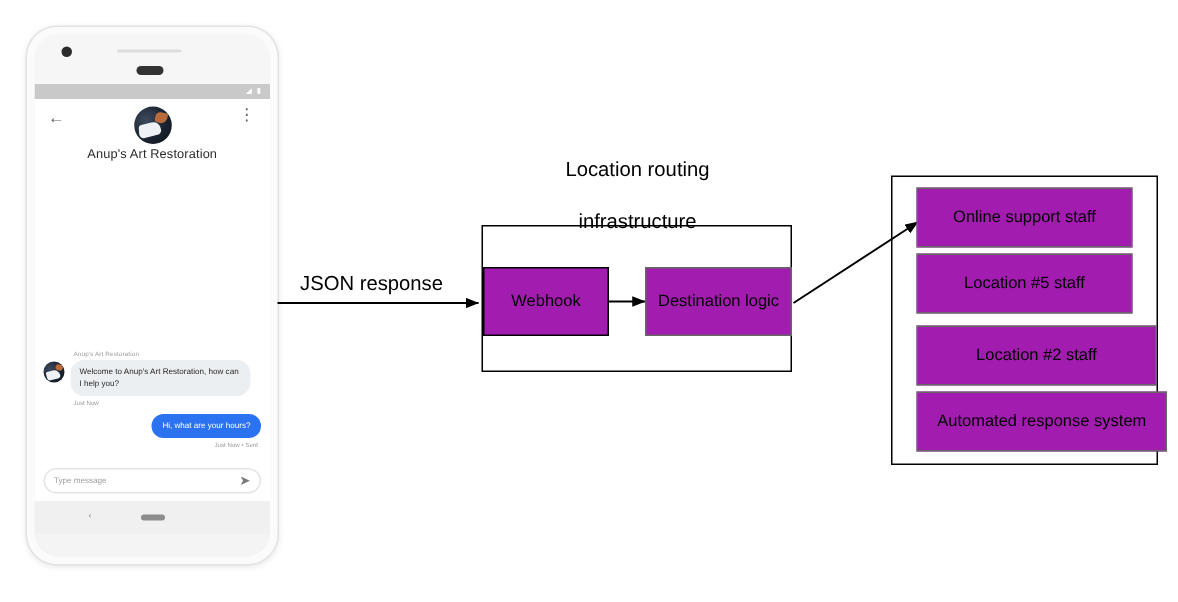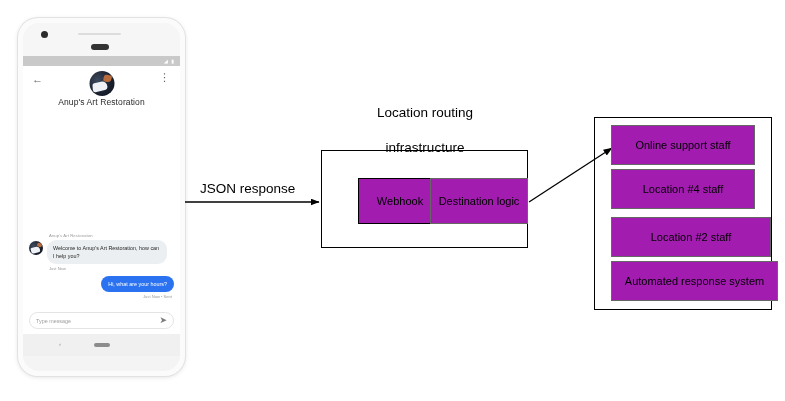--- a/index.html
+++ b/index.html
@@ -286,21 +286,20 @@
     align-items: center;
     justify-content: center;
     text-align: left;
     font-size: 11px;
     line-height: 16px;
     color: #000000;
   }
   .box-dark {
     border-color: #000000;
     border-width: 1.4px;
-    margin-left: 36px;
   }
   .outer-box {
     position: absolute;
     box-sizing: border-box;
     background: transparent;
     border: 1.4px solid #000000;
   }
   svg.arrows {
     position: absolute;
     left: 0; top: 0;
@@ -391,19 +390,19 @@
 
   <div class="box box-dark" style="left:322px; top:178px; width:84px; height:46px;">Webhook</div>
 
   <div class="box" style="left:430px; top:178px; width:98px; height:46px; padding:16px 6px;">Destination logic</div>
 
 
   <div class="outer-box" style="left:594px; top:117px; width:178px; height:193px;"></div>
 
   <div class="box" style="left:611px; top:125px; width:144px; height:40px; padding:0 5px;">Online support staff</div>
 
-  <div class="box" style="left:611px; top:169px; width:144px; height:40px; padding:0 5px;">Location #4 staff</div>
+  <div class="box" style="left:611px; top:169px; width:144px; height:40px; padding:0 5px;">Location #5 staff</div>
 
   <div class="box" style="left:611px; top:217px; width:160px; height:40px; padding:0 5px;">Location #2 staff</div>
 
   <div class="box" style="left:611px; top:261px; width:167px; height:40px; padding:0 5px;">Automated response system</div>
 
 </div>
 
 </body></html>

